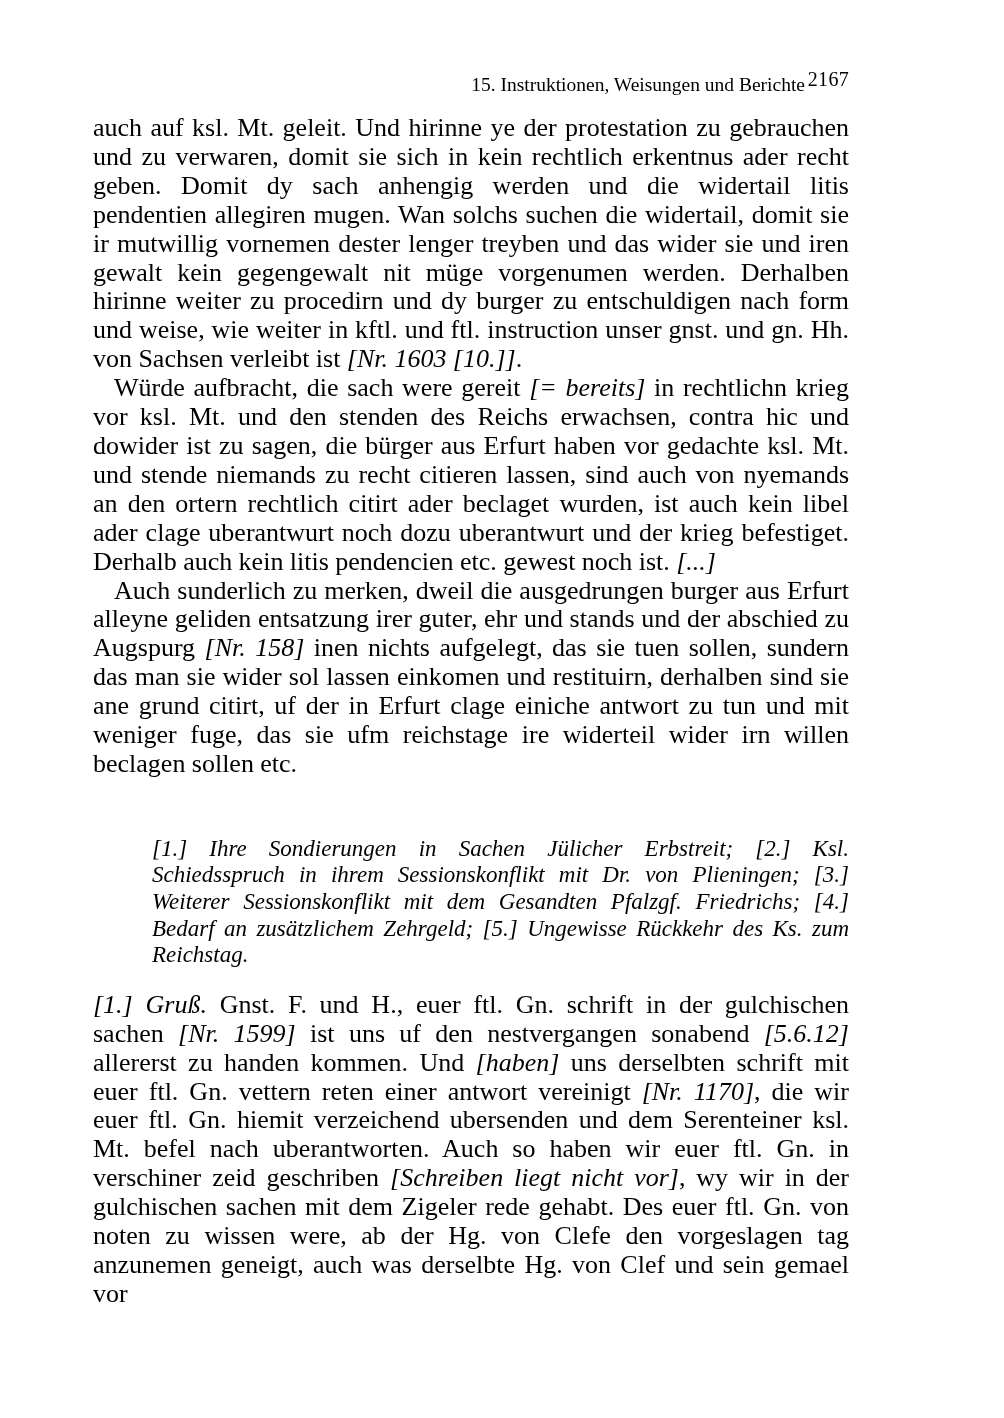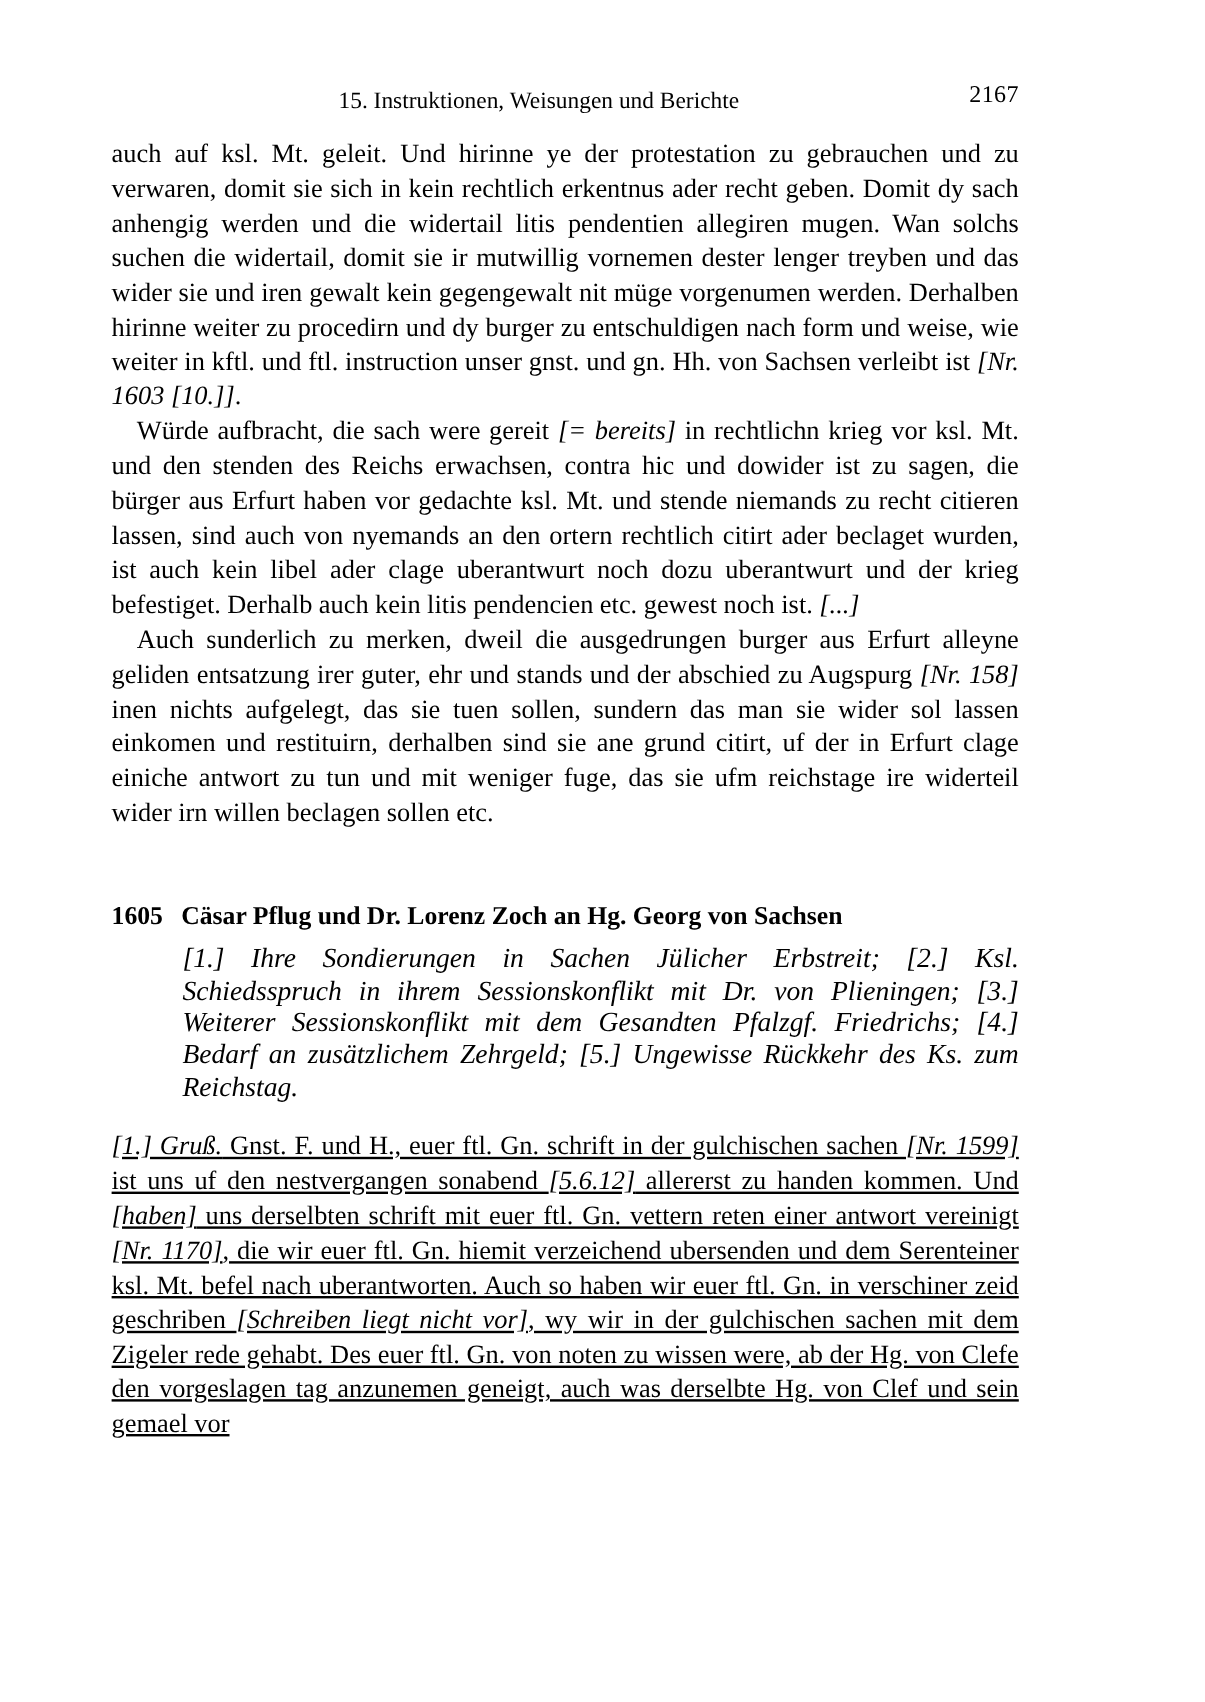--- a/index.html
+++ b/index.html
@@ -34,36 +34,36 @@
     position: relative;
     height: 42px;
     margin-top: 72px;
     font-size: 19.5px;
     line-height: 26px;
   }
   .running-head .rh-title {
     position: absolute;
     left: 0;
     right: 0;
-    text-align: center;
+    text-align: right;
     padding-right: 44px;
     white-space: nowrap;
   }
   .running-head .rh-pageno {
     position: absolute;
     right: 0;
     top: -6px;
     font-size: 20px;
     letter-spacing: 0.3px;
   }
 
   
   p.body {
     margin: 0;
-    font-size: 22px;
+    font-size: 26px;
     line-height: 28.9px;
     text-align: justify;
     text-justify: inter-word;
     hyphens: none;
     word-spacing: -0.1px;
   }
   p.body.indent {
     text-indent: 21px;
   }
   p.body.noindent {
@@ -111,44 +111,40 @@
     margin: 0;
     margin-top: 12px;
     font-style: italic;
     font-size: 19.6px;
     line-height: 26.6px;
   }
 
   
   .transcript {
     margin-top: 22px;
-    text-decoration: underline;
   }
 </style>
 </head>
 <body>
 
 <div class="page">
   <div class="content">
 
     <div class="running-head">
       <span class="rh-title">15. Instruktionen, Weisungen und Berichte</span>
       <span class="rh-pageno">2167</span>
     </div>
 
     <div id="continued-block">
         <p class="body noindent"><span>auch auf ksl. Mt. geleit. Und hirinne ye der protestation zu gebrauchen und zu verwaren, domit sie sich in kein rechtlich erkentnus ader recht geben. Domit dy sach anhengig werden und die widertail litis pendentien allegiren mugen. Wan solchs suchen die widertail, domit sie ir mutwillig vornemen dester lenger treyben und das wider sie und iren gewalt kein gegengewalt nit müge vorgenumen werden. Derhalben hirinne weiter zu procedirn und dy burger zu entschuldigen nach form und weise, wie weiter in kftl. und ftl. instruction unser gnst. und gn. Hh. von Sachsen verleibt ist </span><i>[Nr. 1603 [10.]]</i><span>.</span></p>
         <p class="body indent"><span>Würde aufbracht, die sach were gereit </span><i>[= bereits]</i><span> in rechtlichn krieg vor ksl. Mt. und den stenden des Reichs erwachsen, contra hic und dowider ist zu sagen, die bürger aus Erfurt haben vor gedachte ksl. Mt. und stende niemands zu recht citieren lassen, sind auch von nyemands an den ortern rechtlich citirt ader beclaget wurden, ist auch kein libel ader clage uberantwurt noch dozu uberantwurt und der krieg befestiget. Derhalb auch kein litis pendencien etc. gewest noch ist. </span><i>[...]</i></p>
         <p class="body indent"><span>Auch sunderlich zu merken, dweil die ausgedrungen burger aus Erfurt alleyne geliden entsatzung irer guter, ehr und stands und der abschied zu Augspurg </span><i>[Nr. 158]</i><span> inen nichts aufgelegt, das sie tuen sollen, sundern das man sie wider sol lassen einkomen und restituirn, derhalben sind sie ane grund citirt, uf der in Erfurt clage einiche antwort zu tun und mit weniger fuge, das sie ufm reichstage ire widerteil wider irn willen beclagen sollen etc.</span></p>
       </div>
 
     <div class="doc-entry">
-      <div class="doc-head">
-        <span class="doc-num">1605</span><span>Cäsar Pflug und Dr. Lorenz Zoch an Hg. Georg von Sachsen</span>
-      </div>
       <div class="doc-meta">
         <p class="doc-regest">[1.] Ihre Sondierungen in Sachen Jülicher Erbstreit; [2.] Ksl. Schiedsspruch in ihrem Sessionskonflikt mit Dr. von Plieningen; [3.] Weiterer Sessionskonflikt mit dem Gesandten Pfalzgf. Friedrichs; [4.] Bedarf an zusätzlichem Zehrgeld; [5.] Ungewisse Rückkehr des Ks. zum Reichstag.</p>
       </div>
     </div>
 
     <div class="transcript" id="transcript-block">
         <p class="body noindent"><i>[1.] Gruß.</i><span> Gnst. F. und H., euer ftl. Gn. schrift in der gulchischen sachen </span><i>[Nr. 1599]</i><span> ist uns uf den nestvergangen sonabend </span><i>[5.6.12]</i><span> allererst zu handen kommen. Und </span><i>[haben]</i><span> uns derselbten schrift mit euer ftl. Gn. vettern reten einer antwort vereinigt </span><i>[Nr. 1170]</i><span>, die wir euer ftl. Gn. hiemit verzeichend ubersenden und dem Serenteiner ksl. Mt. befel nach uberantworten. Auch so haben wir euer ftl. Gn. in verschiner zeid geschriben </span><i>[Schreiben liegt nicht vor]</i><span>, wy wir in der gulchischen sachen mit dem Zigeler rede gehabt. Des euer ftl. Gn. von noten zu wissen were, ab der Hg. von Clefe den vorgeslagen tag anzunemen geneigt, auch was derselbte Hg. von Clef und sein gemael vor</span></p>
       </div>
 
   </div>

